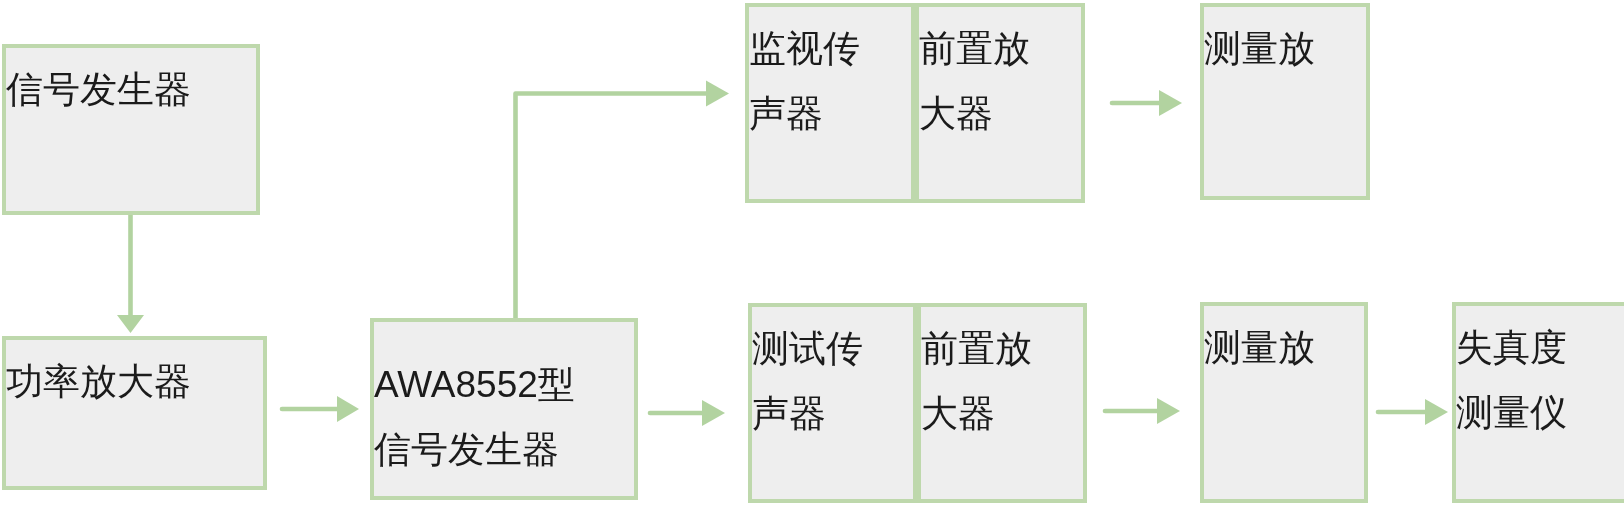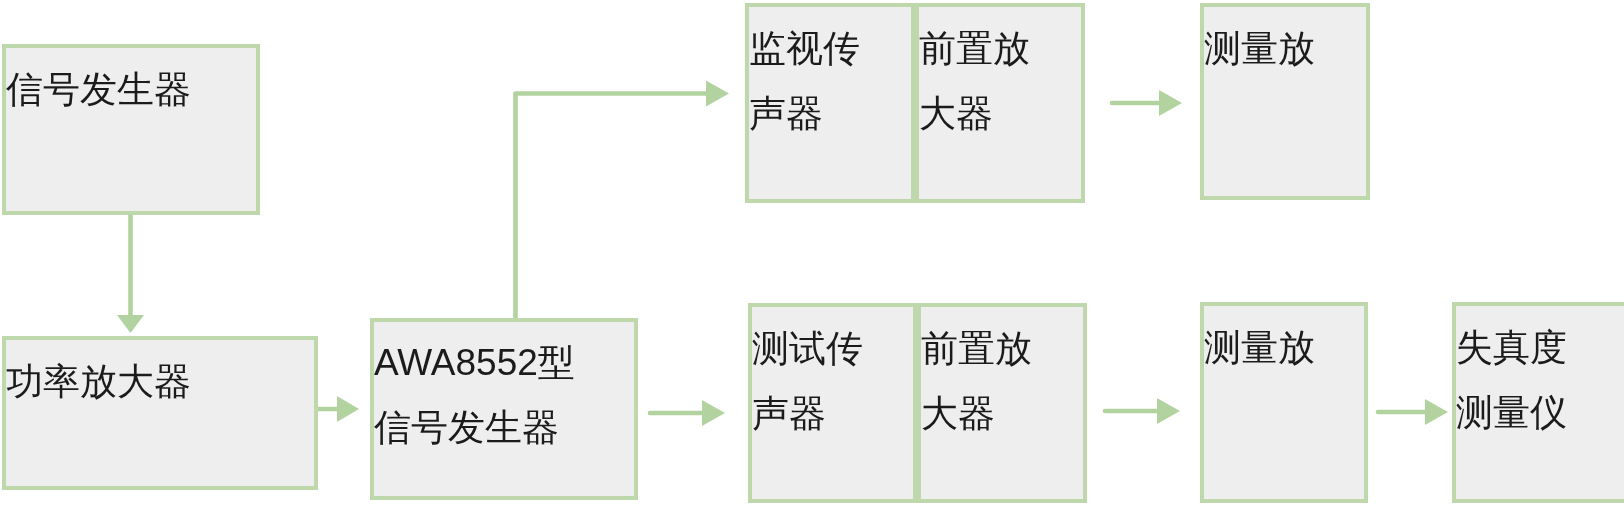--- a/index.html
+++ b/index.html
@@ -55,25 +55,25 @@
     <g>
       <line x1="1378" y1="412" x2="1426" y2="412"></line>
       <polygon points="1425,399 1425,425 1448,412"></polygon>
     </g>
   </svg>
 
   <div class="node" style="left:2px;top:44px;width:258px;height:171px">
     <span class="ln">信号发生器</span>
   </div>
 
-  <div class="node" style="left:2px;top:336px;width:316px;height:154px">
+  <div class="node" style="left:2px;top:336px;width:265px;height:154px">
     <span class="ln">功率放大器</span>
   </div>
 
-  <div class="node" style="left:370px;top:318px;width:268px;height:182px;padding-top:8px">
+  <div class="node" style="left:370px;top:318px;width:268px;height:182px;padding-top:30px">
     <span class="ln">AWA8552型</span>
     <span class="ln">信号发生器</span>
   </div>
 
   <div class="node" style="left:745px;top:3px;width:170px;height:200px">
     <span class="ln">监视传</span>
     <span class="ln">声器</span>
   </div>
 
   <div class="node" style="left:915px;top:3px;width:170px;height:200px">

